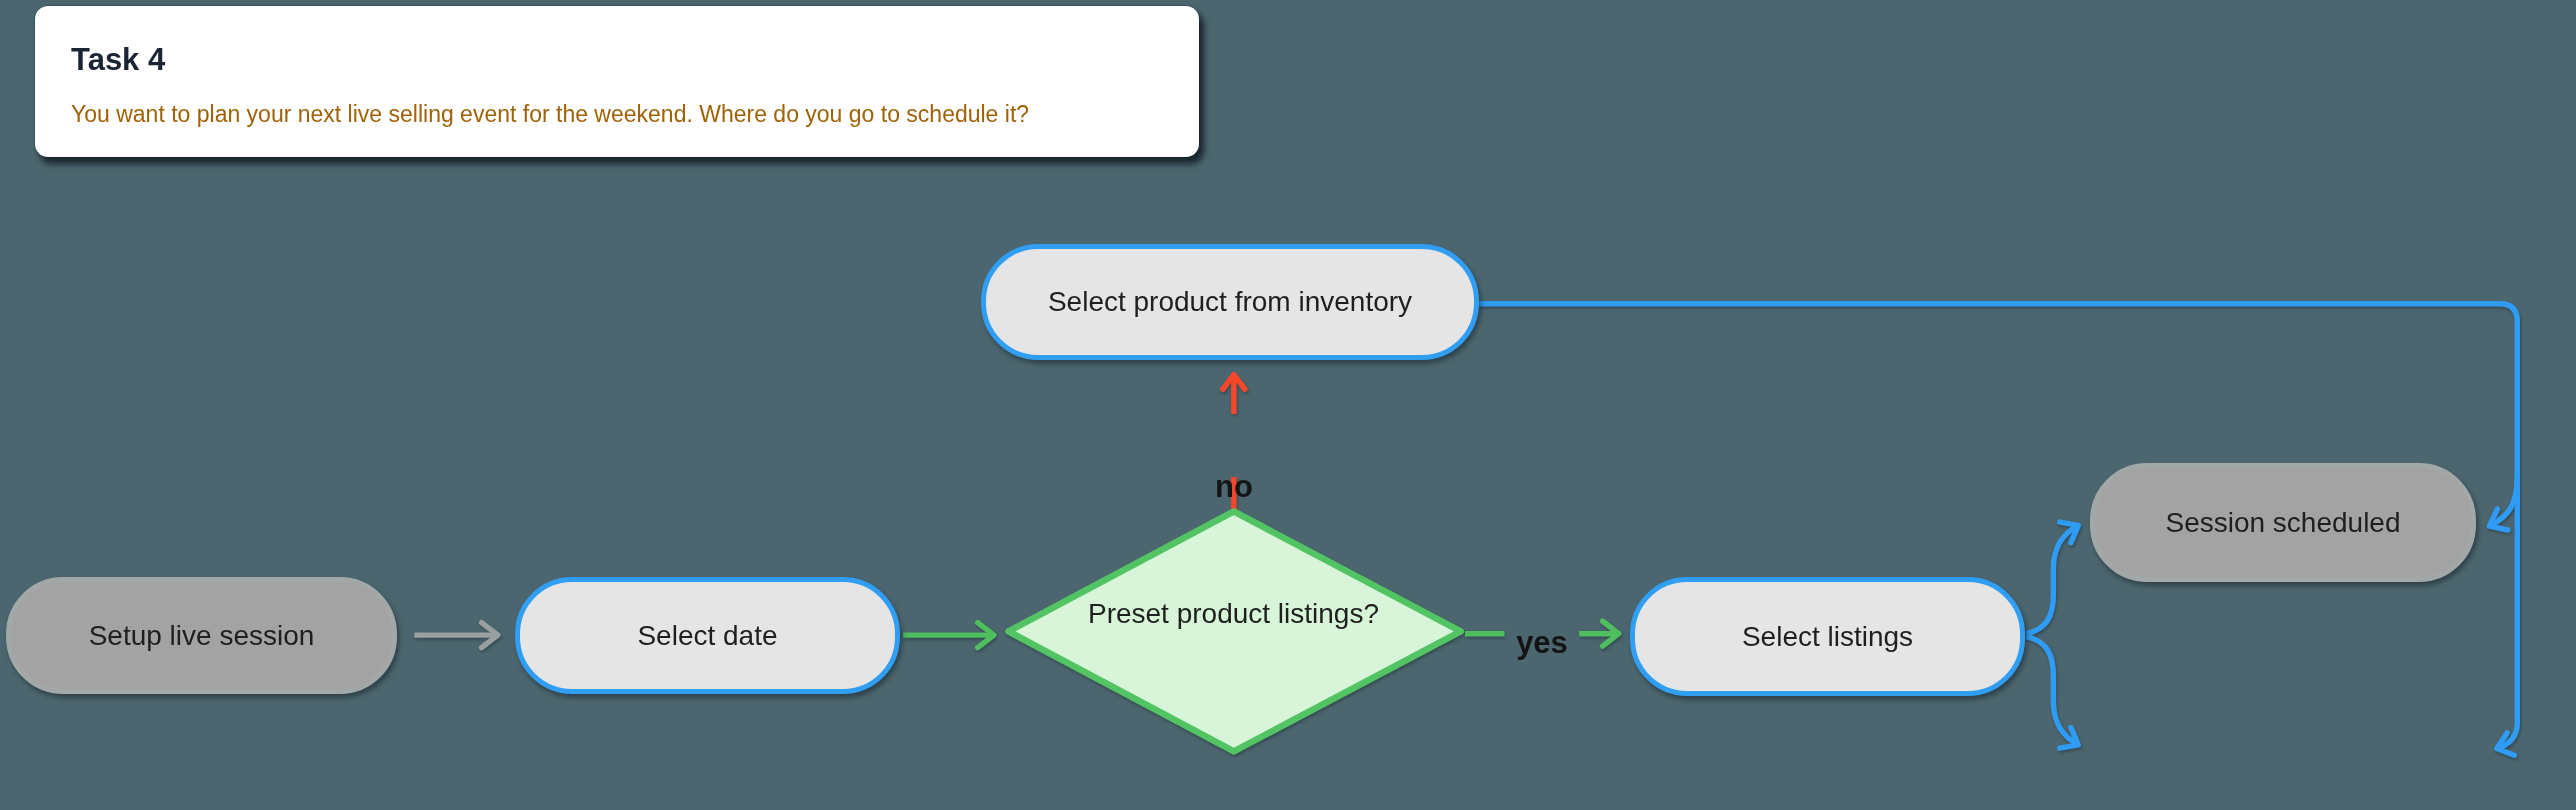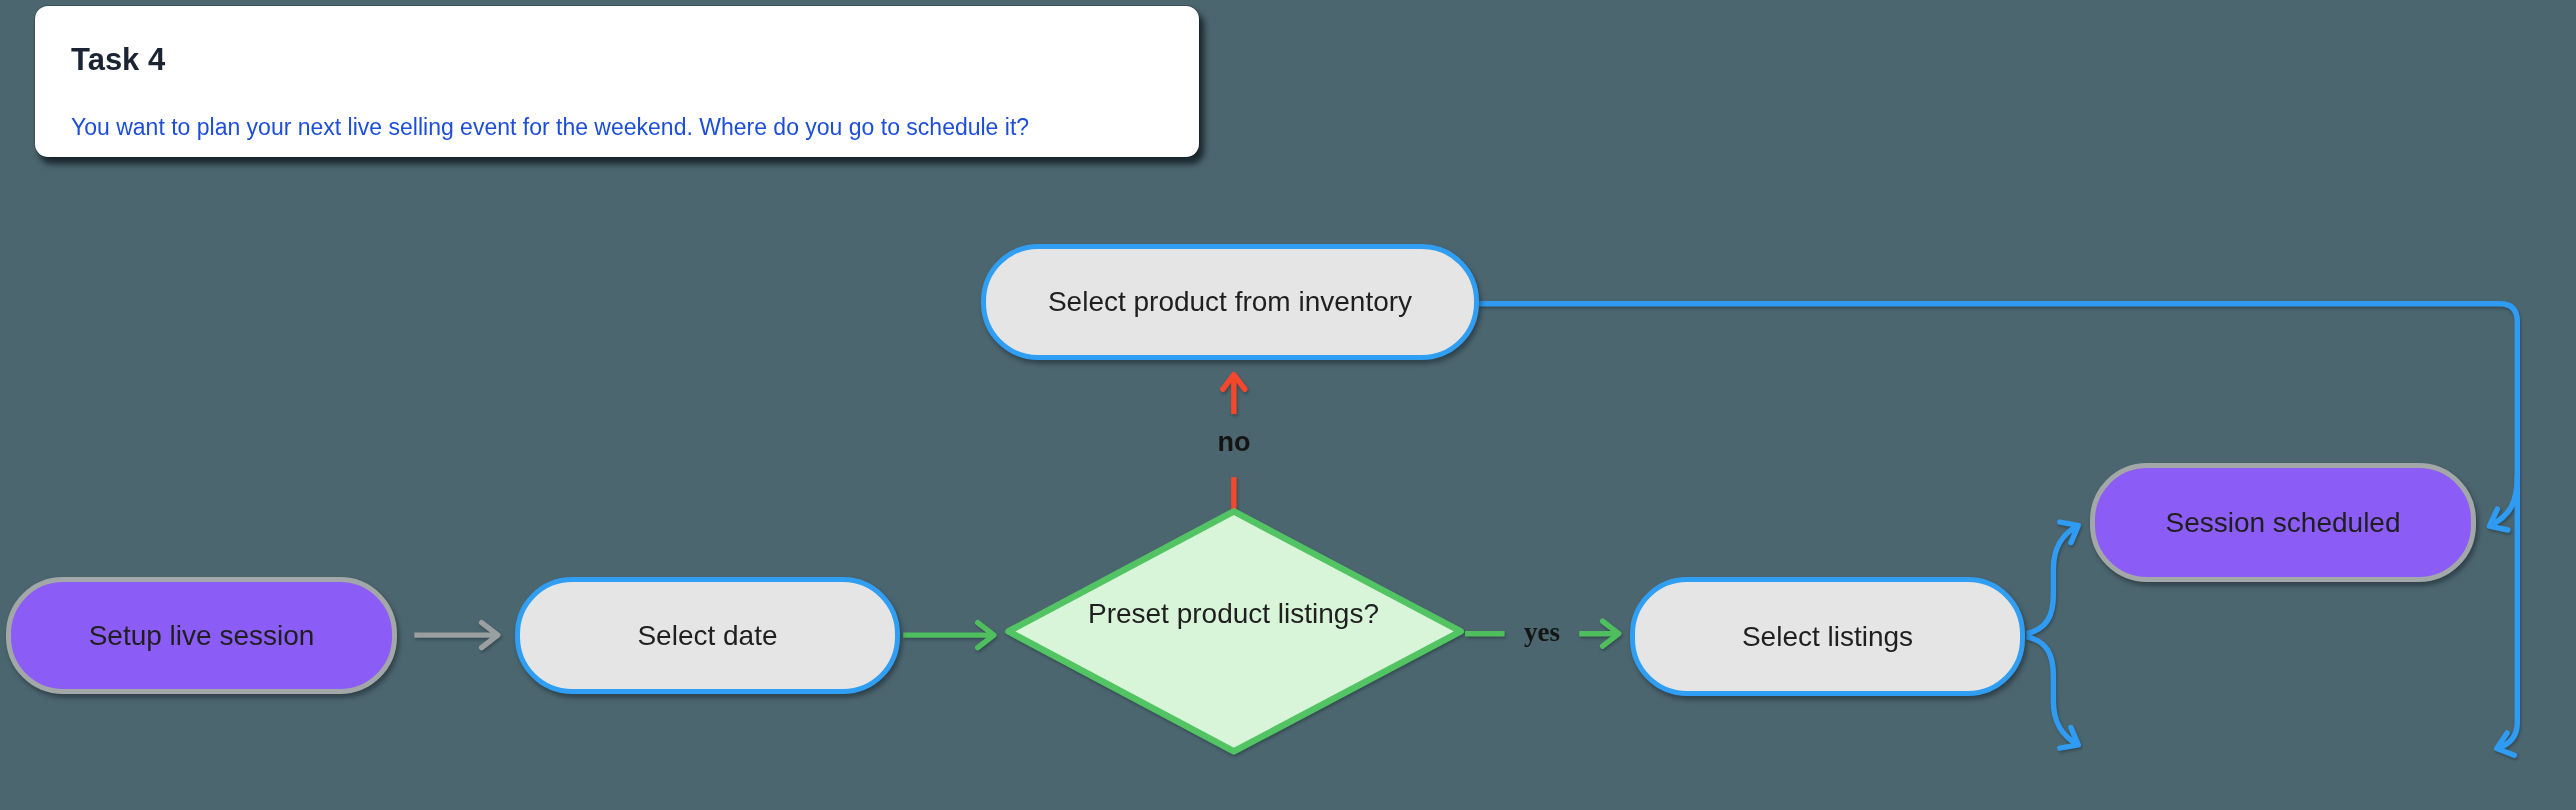--- a/index.html
+++ b/index.html
@@ -34,24 +34,24 @@
     padding: 37px 35px 0 36px;
   }
   .task-card .task-title {
     font-size: 31px;
     font-weight: 700;
     color: #1b2433;
     line-height: 1.1;
     margin: 0;
   }
   .task-card .task-description {
-    margin: 36px 0 0 0;
+    margin: 23px 0 0 0;
     font-size: 23px;
     font-weight: 400;
-    color: #1d4ed8;
+    color: #a16207;
     line-height: 1.25;
   }
 
   
   svg.connector-layer {
     position: absolute;
     left: 0;
     top: 0;
     width: 2576px;
     height: 810px;
@@ -74,21 +74,21 @@
     align-items: center;
     justify-content: center;
     text-align: center;
     border-radius: 57px;
     font-size: 28px;
     font-weight: 400;
     color: #1f1f1f;
     box-shadow: 2.2px 3.7px 5.1px rgba(10, 20, 26, 0.45);
   }
   .node.process {
-    background: #8b5cf6;
+    background: #a3a3a3;
     border: 5.1px solid #a2a7a7;
   }
   .node.action {
     background: #e5e5e5;
     border: 5.9px solid #2f9ef3;
   }
   #node-setup            { left: 6px;   top: 577px; width: 391px; height: 117px; }
   #node-select-date      { left: 515px;  top: 577px; width: 385px; height: 117px; }
   #node-select-product   { left: 981px; top: 244px; width: 498px; height: 116px; }
   #node-select-listings  { left: 1630px; top: 577px; width: 395px; height: 119px; }
@@ -107,26 +107,27 @@
     justify-content: center;
     text-align: center;
     font-size: 28px;
     line-height: 44px;
     color: #1f1f1f;
   }
 
   
   .edge-label {
     position: absolute;
-    font-size: 27px;
+    font-size: 31px;
     font-weight: 700;
     color: #141414;
     text-align: center;
-  }
-  #edge-label-yes { left: 1498px; top: 617px; width: 88px; font-family: Liberation Serif, serif; }
+    margin-top: 42px;
+  }
+  #edge-label-yes { left: 1498px; top: 583px; width: 88px; }
   #edge-label-no  { left: 1190px; top: 427px; width: 88px; }
 </style>
 </head>
 <body>
 
 <div id="canvas">
 
   <svg class="connector-layer" viewBox="0 0 3520 1107" xmlns="http://www.w3.org/2000/svg">
     <defs>
       <marker id="arrow-gray" viewBox="-30 -30 60 60" refX="0" refY="0" markerWidth="60" markerHeight="60" markerUnits="userSpaceOnUse" orient="auto">

